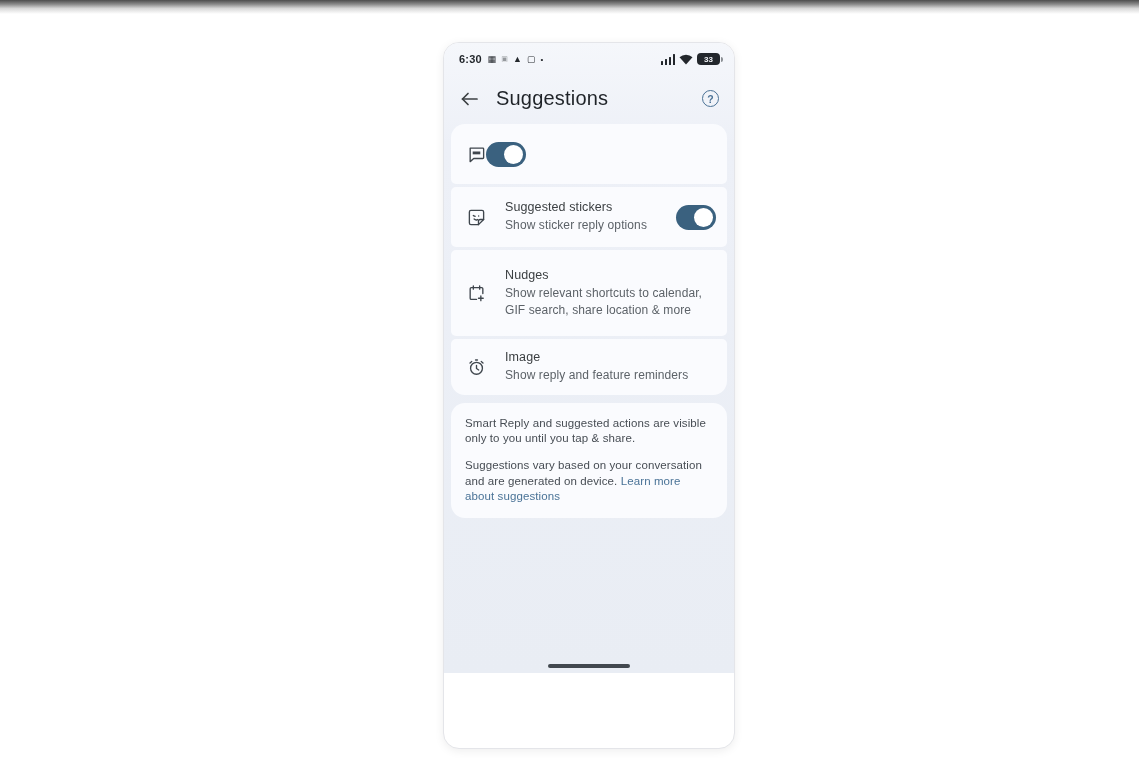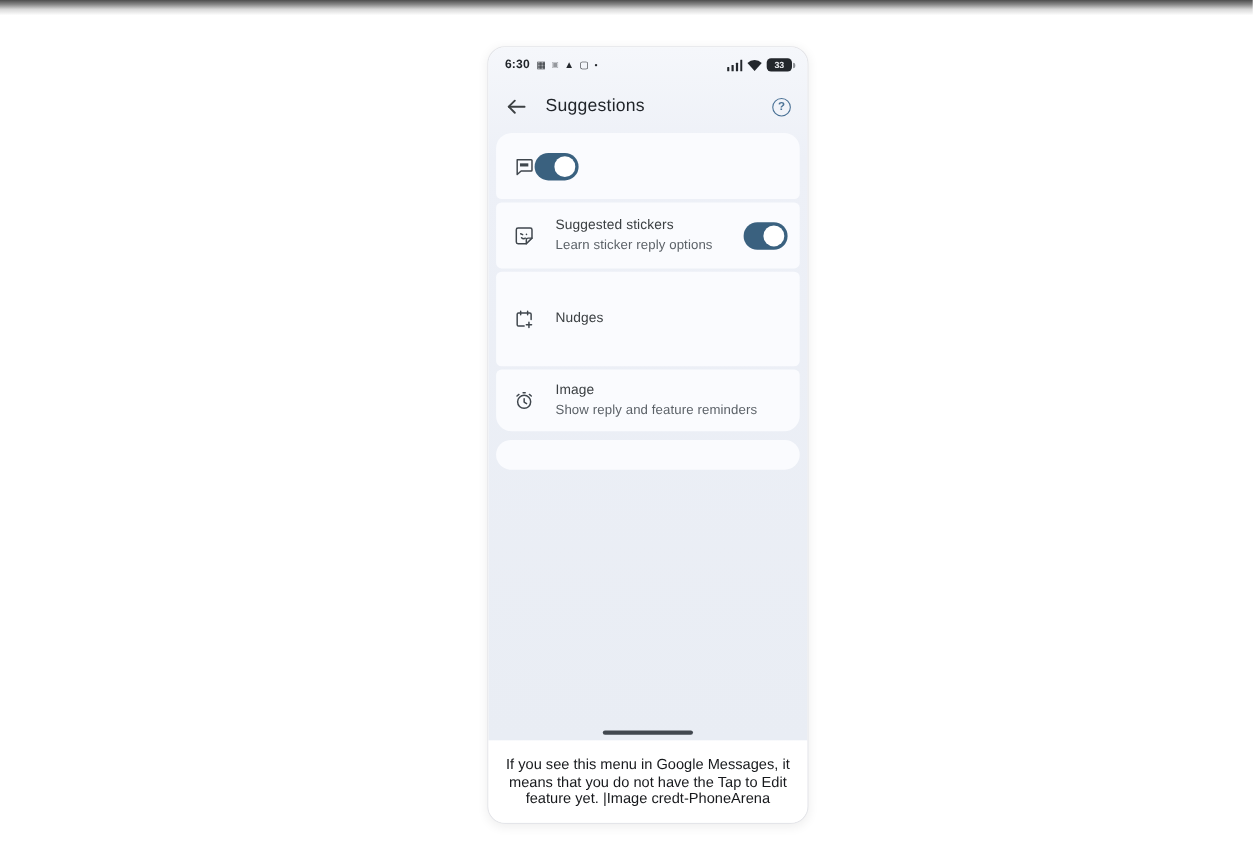--- a/index.html
+++ b/index.html
@@ -77,21 +77,21 @@
     padding: 20px 15px 14px 15px;
   }
   .back-btn {
     width: 20px; height: 20px;
     display: flex; align-items: center; justify-content: center;
     color: #3c4043;
     cursor: pointer;
   }
   .page-title {
     margin-left: 17px;
-    font-size: 16px;
+    font-size: 20px;
     color: #1f2328;
     letter-spacing: 0.2px;
     flex: 1;
   }
   .help-btn {
     width: 17px; height: 17px;
     border: 1.6px solid #4b7296;
     border-radius: 50%;
     color: #4b7296;
     font-size: 10.5px; font-weight: bold;
@@ -239,58 +239,60 @@
             <svg width="19" height="19" viewBox="0 0 24 24" fill="none" stroke="#3f464d" stroke-width="1.7" stroke-linecap="round" stroke-linejoin="round">
               <path d="M5 3h14a2 2 0 0 1 2 2v9.5L14.5 21H5a2 2 0 0 1-2-2V5a2 2 0 0 1 2-2z"></path>
               <path d="M14.5 21v-4.5a2 2 0 0 1 2-2H21"></path>
               <path d="M8 9.5l2.3 1"></path>
               <circle cx="14.7" cy="10.2" r="0.9" fill="#3f464d" stroke="none"></circle>
               <path d="M9 14c1.2 1.2 3 1.4 4.4 0.6"></path>
             </svg>
           </span>
           <span class="row-text">
             <div class="row-title">Suggested stickers</div>
-            <div class="row-sub">Learn sticker reply options</div>
+            <div class="row-sub">Show sticker reply options</div>
           </span>
           <span class="toggle">
               <span class="knob"></span>
             </span>
         </div>
 
         <div class="setting-card tall">
           <span class="row-icon">
             <svg width="19" height="19" viewBox="0 0 24 24" fill="none" stroke="#3f464d" stroke-width="1.7" stroke-linecap="round" stroke-linejoin="round">
               <path d="M20 12V6a1.5 1.5 0 0 0-1.5-1.5h-13A1.5 1.5 0 0 0 4 6v12a1.5 1.5 0 0 0 1.5 1.5H12"></path>
               <path d="M8 2.5v4M16 2.5v4"></path>
               <path d="M17.5 15v6M14.5 18h6"></path>
             </svg>
           </span>
           <span class="row-text">
             <div class="row-title">Nudges</div>
+            <div class="row-sub">Show relevant shortcuts to calendar, GIF search, share location &amp; more</div>
           </span>
         </div>
 
         <div class="setting-card last">
           <span class="row-icon">
             <svg width="19" height="19" viewBox="0 0 24 24" fill="none" stroke="#3f464d" stroke-width="1.7" stroke-linecap="round" stroke-linejoin="round">
               <circle cx="12" cy="13" r="7.5"></circle>
               <path d="M12 9.5v3.8l2.8 1.8"></path>
               <path d="M6 4.5 3.8 6.3M18 4.5l2.2 1.8"></path>
               <path d="M10.8 2.5h2.4"></path>
             </svg>
           </span>
           <span class="row-text">
             <div class="row-title">Image</div>
             <div class="row-sub">Show reply and feature reminders</div>
           </span>
         </div>
 
         <div class="footnote-card">
+          <p>Smart Reply and suggested actions are visible only to you until you tap &amp; share.</p>
+          <p><span>Suggestions vary based on your conversation and are generated on device. </span><span class="footnote-link">Learn more about suggestions</span></p>
         </div>
       </div>
 
       <div class="screen-spacer"></div>
       <div class="nav-handle"></div>
     </div>
 
-    <div class="caption-area">If you see this menu in Google Messages, it means that you do not have the Tap to Edit feature yet. |Image credt-PhoneArena</div>
   </div>
 </div>
 
 </body></html>

